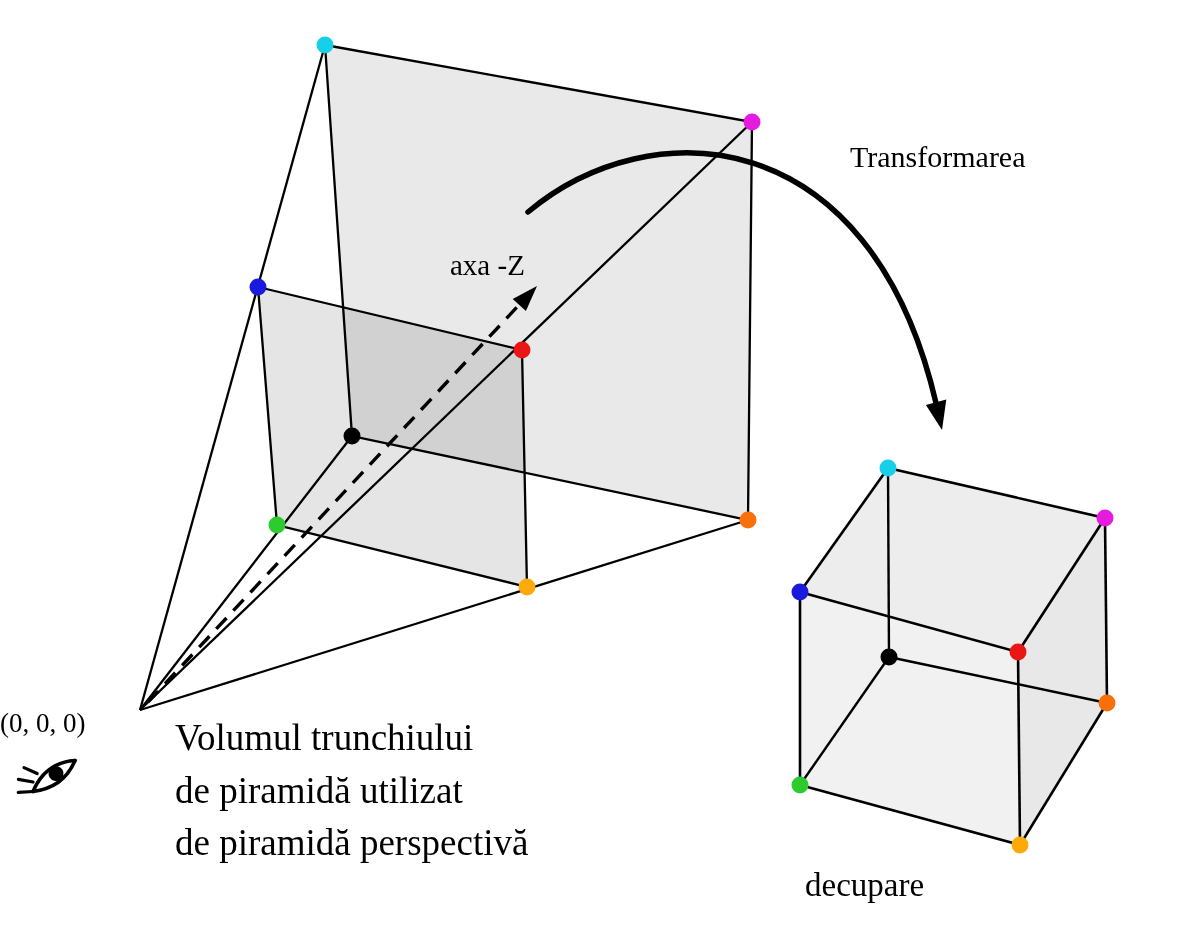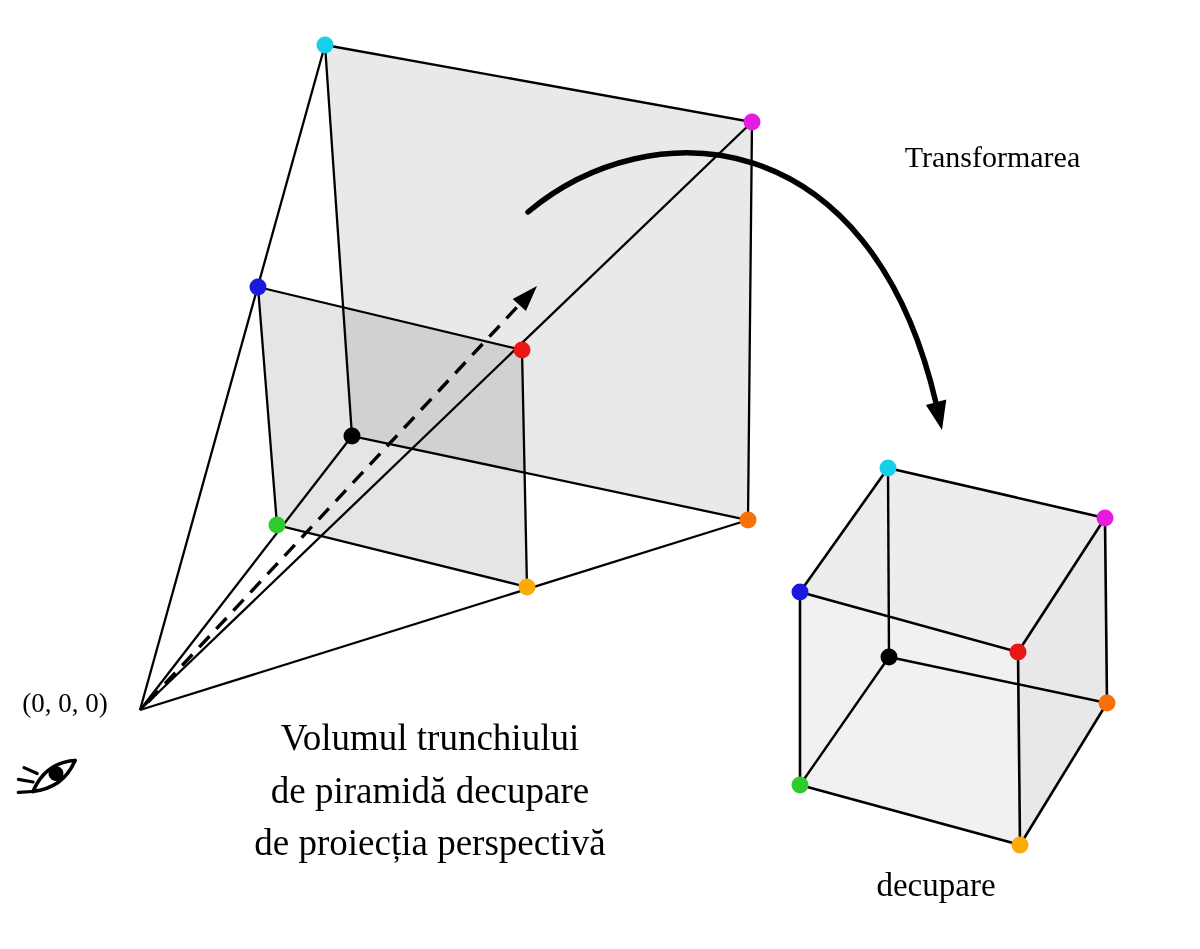--- a/index.html
+++ b/index.html
@@ -18,25 +18,24 @@
     background: #ffffff;
   }
   svg.layer {
     position: absolute;
     left: 0; top: 0;
     width: 1200px; height: 949px;
   }
   .lbl {
     position: absolute;
     color: #000;
-    text-align: center;
     line-height: 1.42;
     white-space: nowrap;
   }
-  .lbl-origin   { left: 0px;   top: 684px; width: 130px; font-size: 27px; }
+  .lbl-origin   { left: 0px;   top: 704px; width: 130px; font-size: 27px; }
   .lbl-axis     { left: 450px; top: 245px; width: 150px; font-size: 29px; }
   .lbl-transform{ left: 850px; top: 136px; width: 285px; font-size: 30px; }
   .lbl-frustum  { left: 175px; top: 712px; width: 510px; font-size: 37px; }
   .lbl-clip     { left: 805px; top: 862px; width: 262px; font-size: 33px; }
 </style>
 </head>
 <body>
 
 <div class="canvas">
 
@@ -116,28 +115,29 @@
         <circle cx="800" cy="592" r="8.5" fill="#1a1ade"></circle>
         <circle cx="1018" cy="652" r="8.5" fill="#ea1616"></circle>
         <circle cx="800" cy="785" r="8.5" fill="#2ecb2e"></circle>
         <circle cx="1020" cy="845" r="8.5" fill="#fbaa09"></circle>
       </g>
     </g>
   </svg>
 
   <div class="lbl lbl-origin">(0, 0, 0)</div>
 
+  <div class="lbl lbl-axis">axa -Z</div>
 
   <div class="lbl lbl-transform">
     <div>Transformarea</div>
   </div>
 
   <div class="lbl lbl-frustum">
     <div>Volumul trunchiului</div>
-    <div>de piramidă decupare</div>
-    <div>de proiecția perspectivă</div>
+    <div>de piramidă utilizat</div>
+    <div>de piramidă perspectivă</div>
   </div>
 
   <div class="lbl lbl-clip">
     <div>decupare</div>
   </div>
 
 </div>
 
 </body></html>

